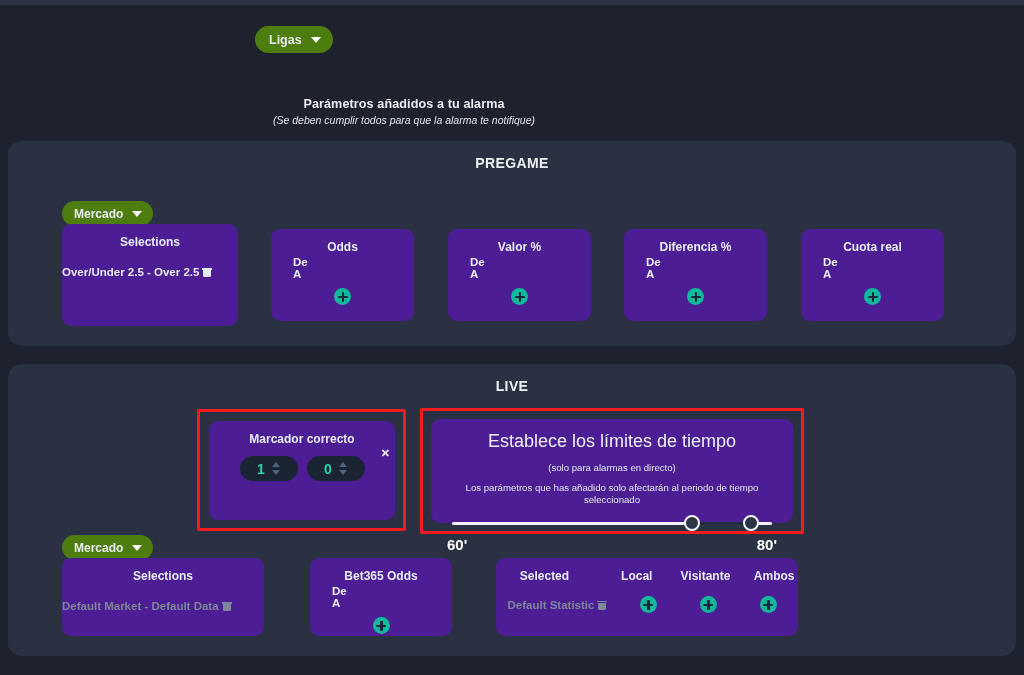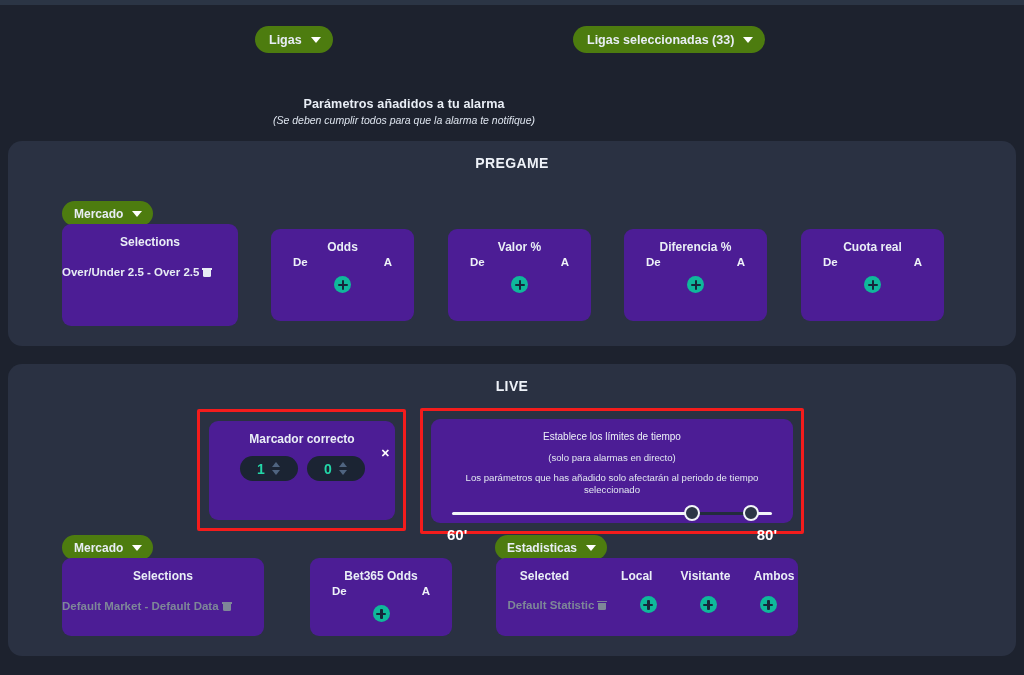--- a/index.html
+++ b/index.html
@@ -121,20 +121,21 @@
     padding-top: 11px;
   }
 
   .de-a {
     display: flex;
     justify-content: space-between;
     color: #eef2f8;
     font-size: 11.5px;
     font-weight: bold;
     padding: 2px 22px 0 22px;
+    flex-direction: column;
   }
 
   .plus {
     display: block;
     margin: 8px auto 0 auto;
     width: 17px; height: 17px;
     border-radius: 50%;
     background: #0fb89b;
     position: relative;
   }
@@ -240,21 +241,21 @@
     line-height: 1;
   }
 
   
   #card-time {
     left: 431px; top: 419px; width: 362px; height: 104px;
   }
   .time-title {
     text-align: center;
     color: #eef2f8;
-    font-size: 10px;
+    font-size: 18px;
     padding-top: 12px;
   }
   .time-sub1, .time-sub2 {
     text-align: center;
     color: #e2e8f1;
     font-size: 9.6px;
     line-height: 1.18;
   }
   .time-sub1 { margin-top: 10px; }
   .time-sub2 { margin-top: 9px; padding: 0 6px; }
@@ -333,24 +334,20 @@
 </head>
 <body>
 
 <div class="page">
 
   <div class="top-strip"></div>
 
   <div class="top-row">
     <div class="pill" id="ligas-pill">
       <span>Ligas</span>
-      <span class="caret"></span>
-    </div>
-    <div class="pill" id="ligas-sel-pill">
-      <span>Ligas seleccionadas (33)</span>
       <span class="caret"></span>
     </div>
   </div>
 
   <div class="heading-wrap">
     <div class="heading-main">Parámetros añadidos a tu alarma</div>
     <div class="heading-sub">(Se deben cumplir todos para que la alarma te notifique)</div>
   </div>
 
   <div class="panel" id="panel-pregame">
@@ -448,24 +445,20 @@
       <span>60'</span>
       <span>80'</span>
     </div>
   </div>
 
   <div class="pill small market-tag" id="market-tag-live">
     <span>Mercado</span>
     <span class="caret"></span>
   </div>
 
-  <div class="pill small market-tag" id="stats-tag">
-    <span>Estadisticas</span>
-    <span class="caret"></span>
-  </div>
 
   <div class="card" id="card-selections-live">
     <div class="card-title">Selections</div>
     <div class="sel-item muted">
       <span>Default Market - Default Data</span><span class="trash"></span>
     </div>
   </div>
 
   <div class="card" id="card-bet365">
     <div class="card-title">Bet365 Odds</div>

